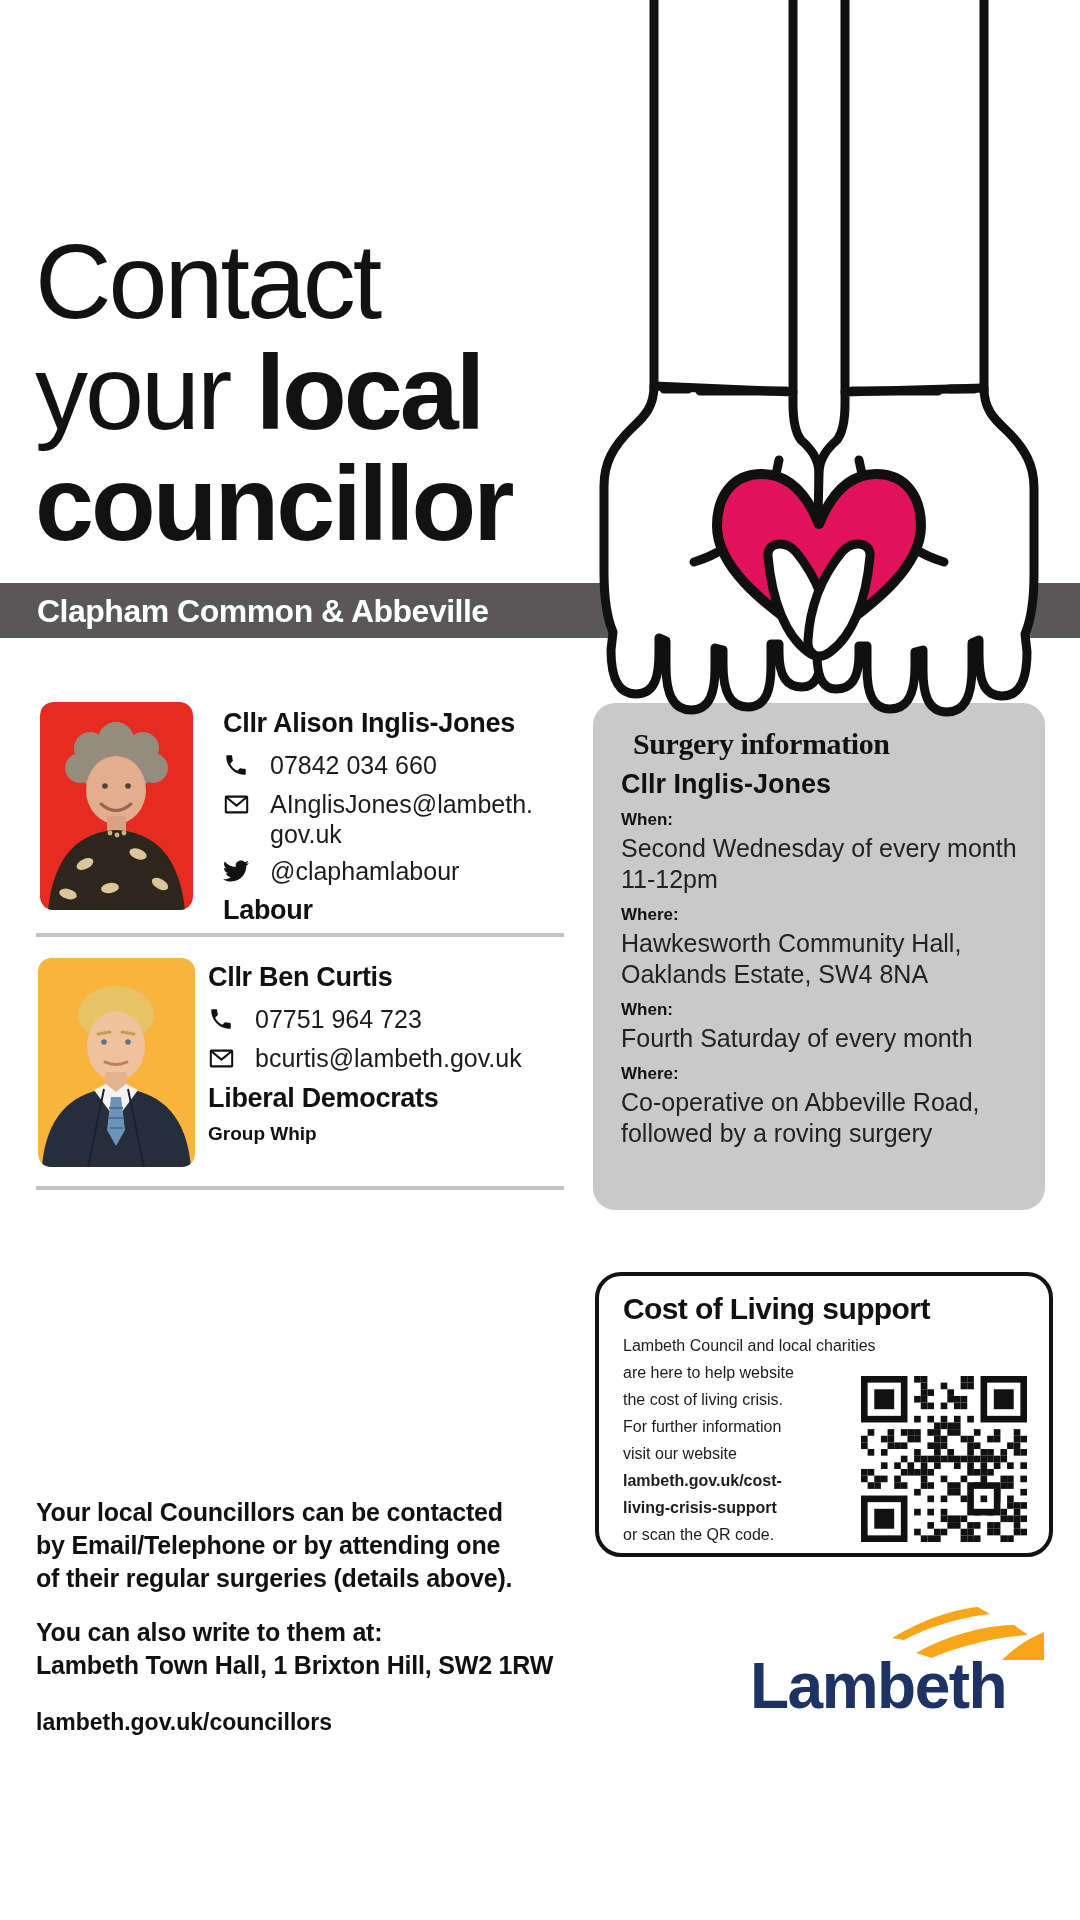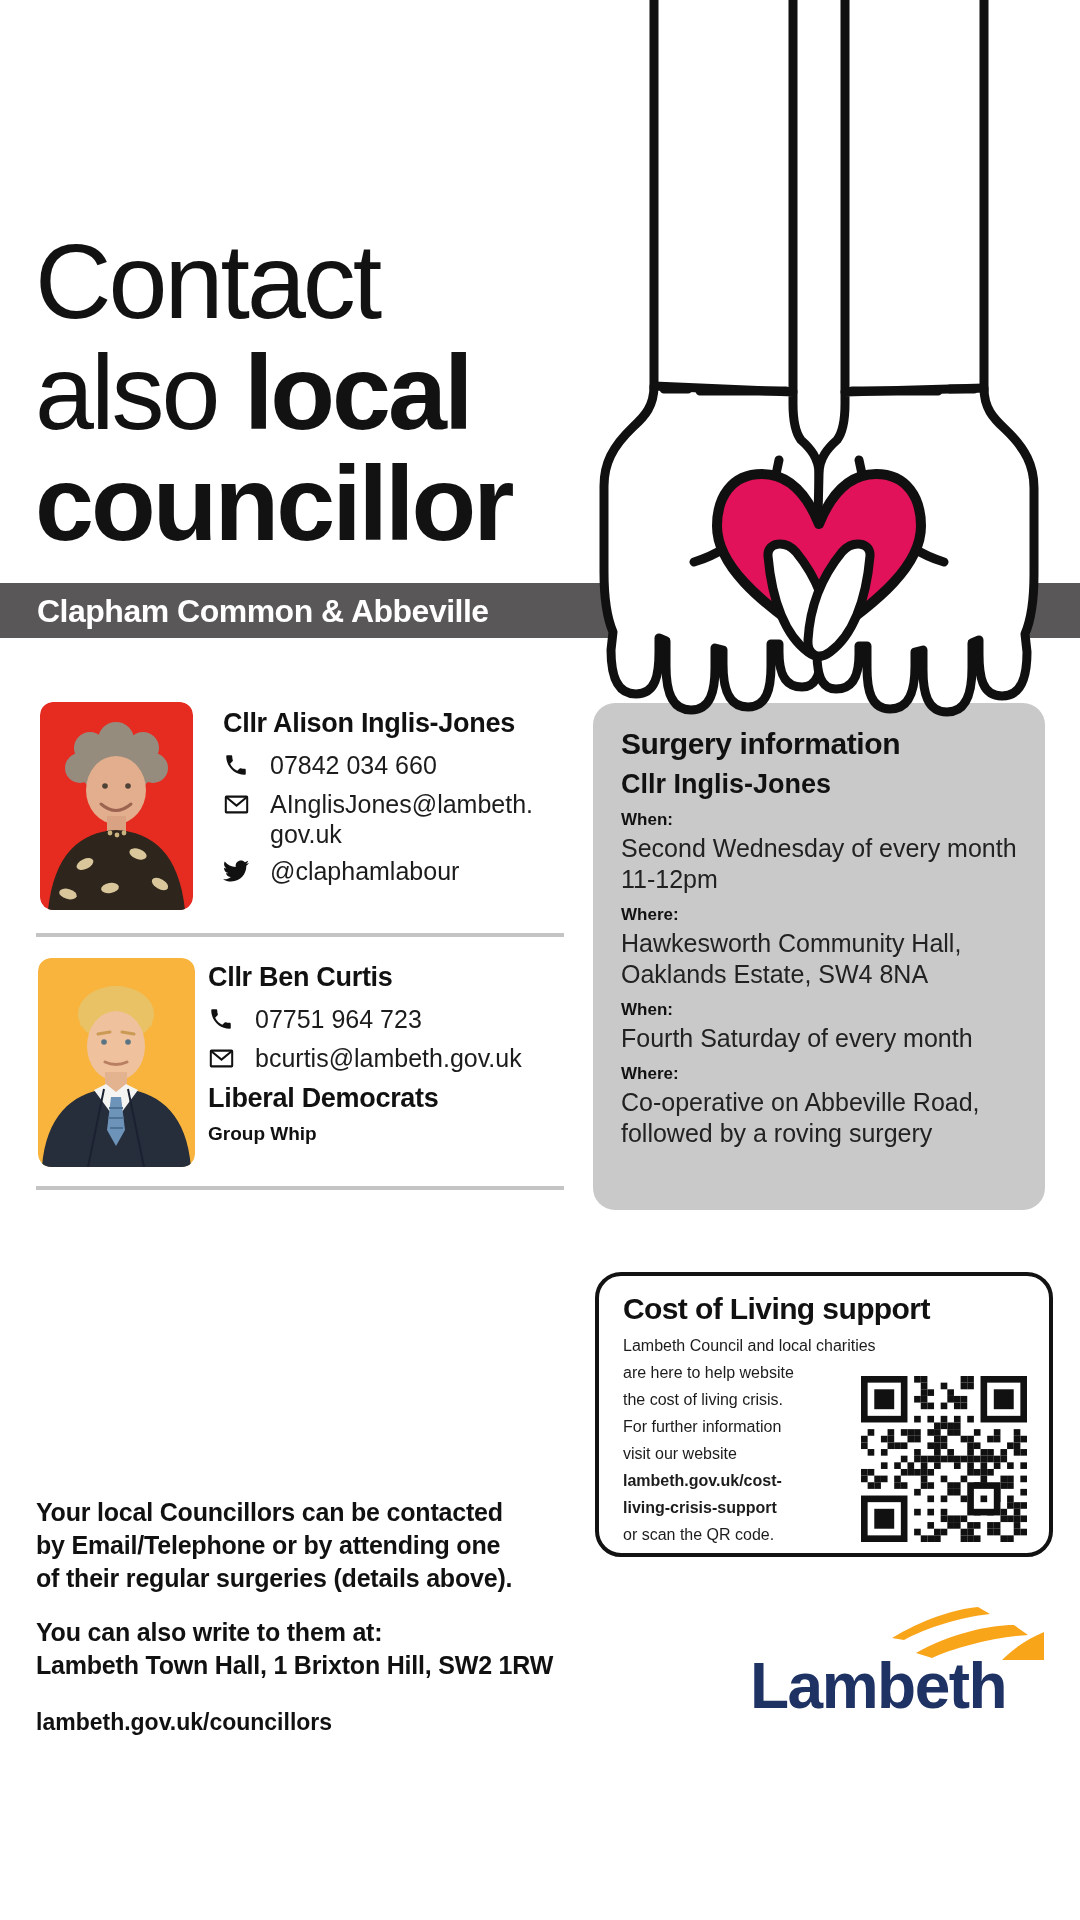--- a/index.html
+++ b/index.html
@@ -32,21 +32,21 @@
   .c-row .icn{width:28px;flex:0 0 28px;margin-right:19px;padding-top:2px;}
   .c-row .txt{font-size:25px;line-height:30px;color:#1c1c1c;}
   .c-party{font-size:27px;font-weight:700;margin-top:3px;letter-spacing:-0.3px;}
   .c-role{font-size:19px;font-weight:700;margin-top:9px;}
   .divider{left:36px;width:528px;height:4px;background:var(--divider,#C4C4C4);}
   
   .surgery{
     left:593px;top:703px;width:452px;height:507px;box-sizing:border-box;
     background:var(--surgery_bg,#C9C9C9);border-radius:22px;padding:24px 28px;z-index:2;overflow:hidden;
   }
-  .surgery h2{margin:0 0 8px 0;font-size:30px;font-weight:700;letter-spacing:-0.4px;}
+  .surgery h2{margin:0 0 8px 12px;font-size:30px;font-weight:700;letter-spacing:-0.4px;font-family:Liberation Serif, serif;}
   .surgery h3{margin:0 0 6px 0;font-size:27px;font-weight:700;}
   .s-label{font-size:17px;font-weight:700;margin-top:10px;margin-bottom:3px;}
   .s-body{font-size:25px;line-height:31px;color:#222;}
   
   .cost{
     left:595px;top:1272px;width:458px;height:285px;box-sizing:border-box;
     background:#fff;border:4px solid #121212;border-radius:26px;padding:16px 24px 14px 24px;
     z-index:2;overflow:hidden;
   }
   .cost h2{margin:0 0 6px 0;font-size:30px;font-weight:700;letter-spacing:-0.6px;}
@@ -60,21 +60,21 @@
   .f-site{font-size:23px;font-weight:700;margin-top:27px;}
   
   .logo{left:748px;top:1598px;width:300px;height:125px;}
 </style>
 </head>
 <body style="--banner_bg: #595757; --surgery_bg: #C9C9C9; --divider: #C4C4C4; --heart: #E11259; --logo_navy: #1E3264; --logo_orange: #F9A51A;">
 
 <div class="abs title">
   <div><span>Contact</span></div>
   <div>
-    <span>also </span><span class="bold">local</span>
+    <span>your </span><span class="bold">local</span>
   </div>
   <div><span class="bold">councillor</span></div>
 </div>
 
 <div class="abs ward-banner">
   <span>Clapham Common &amp; Abbeville</span>
 </div>
 
 <svg class="abs hands" viewBox="586 0 470 730" fill="none" stroke="#101010" stroke-width="9" stroke-linecap="round" stroke-linejoin="round">
 
@@ -145,20 +145,21 @@
     </span>
   </div>
   <div class="c-row">
     <span class="icn">
       <svg viewBox="0 0 24 24" width="26" height="26">
           <path fill="#111" d="M23.95 4.57c-.88.39-1.83.65-2.82.77 1.01-.61 1.79-1.57 2.16-2.72-.95.56-2 .97-3.13 1.19-.9-.96-2.18-1.56-3.59-1.56-2.72 0-4.92 2.2-4.92 4.92 0 .39.04.76.13 1.12-4.09-.2-7.72-2.17-10.15-5.15-.42.73-.66 1.57-.66 2.47 0 1.71.87 3.21 2.19 4.09-.81-.03-1.57-.25-2.23-.62v.06c0 2.38 1.69 4.37 3.95 4.82-.41.11-.85.17-1.3.17-.32 0-.62-.03-.92-.09.63 1.96 2.45 3.38 4.6 3.42-1.69 1.32-3.81 2.11-6.12 2.11-.4 0-.79-.02-1.17-.07 2.18 1.4 4.77 2.21 7.56 2.21 9.05 0 14-7.5 14-14v-.64c.96-.69 1.79-1.56 2.45-2.51z"></path>
         </svg>
     </span>
     <span class="txt">@claphamlabour</span>
   </div>
+  <div class="c-party">Labour</div>
 </div>
 
 <div class="abs divider" style="top:933px;"></div>
 
 <div class="abs photo" style="left:38px;top:958px;width:157px;height:209px;">
   <svg viewBox="0 0 157 209" width="157" height="209">
     <rect width="157" height="209" rx="13" fill="#F8B43C"></rect>
     <g>
       <ellipse cx="78" cy="56" rx="38" ry="28" fill="#E9C266"></ellipse>
       <ellipse cx="78" cy="88" rx="29" ry="35" fill="#EFC19D"></ellipse>

